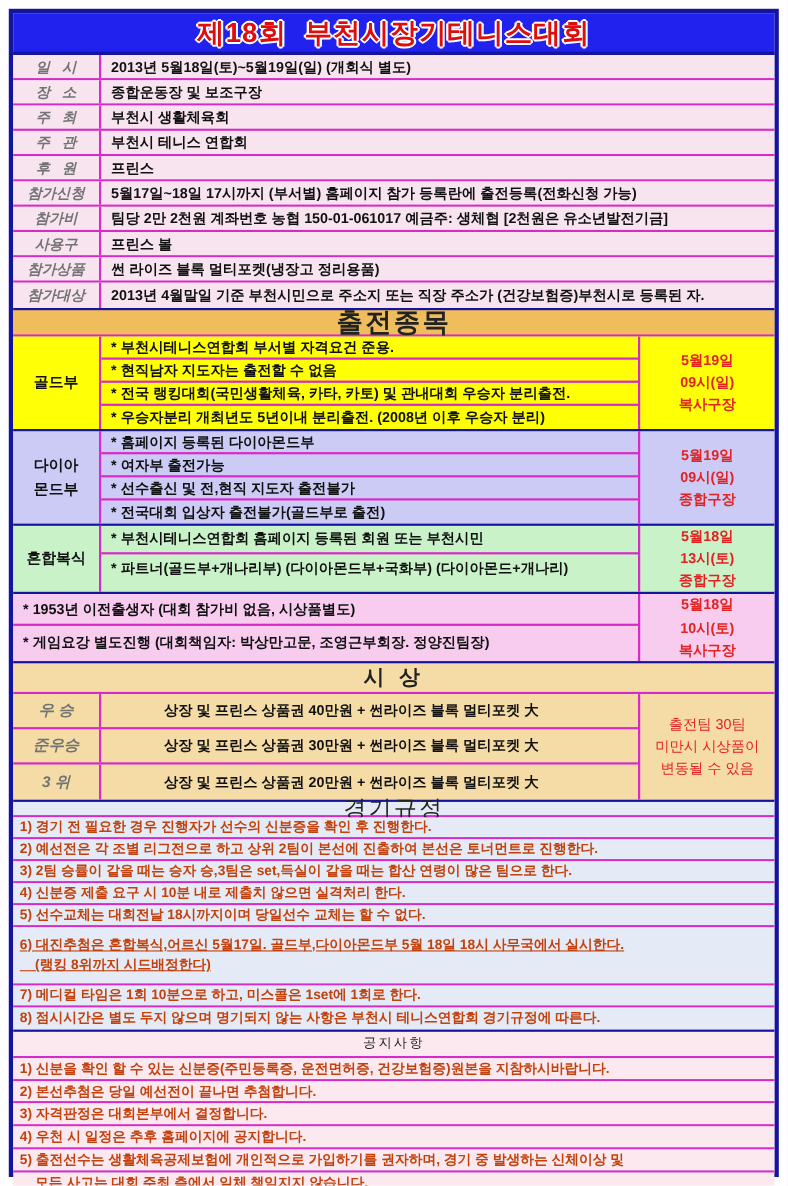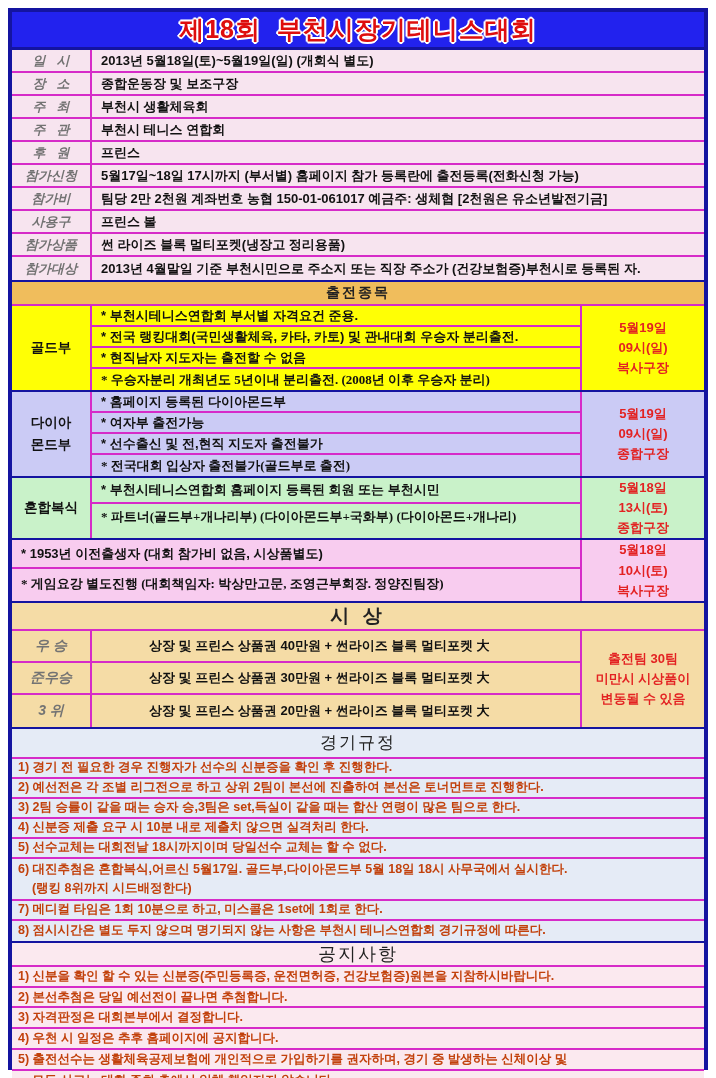--- a/index.html
+++ b/index.html
@@ -30,53 +30,53 @@
   
   .row{display:flex;align-items:stretch;flex:0 0 auto;}
   .lbl{width:80px;flex:0 0 80px;display:flex;align-items:center;justify-content:center;
        border-right:2px solid var(--magenta);font-weight:bold;font-size:13px;color:#737373;white-space:pre;text-align:center;font-style:italic;}
   .val{flex:1;display:flex;align-items:center;padding-left:9px;font-weight:bold;font-size:13px;color:#111;}
 
   .info-row{height:23px;background:var(--pinkbg);border-bottom:2px solid var(--magenta);}
   .info-row:last-child{border-bottom:none;}
 
   .sec-header{display:flex;align-items:center;justify-content:center;border-top:2px solid var(--navy);border-bottom:2px solid var(--magenta);flex:0 0 auto;color:#222;}
-  .hdr-events{height:26px;background:var(--orangehdr);font-size:14px;font-weight:bold;letter-spacing:2px;}
+  .hdr-events{height:26px;background:var(--orangehdr);font-size:24px;font-weight:bold;letter-spacing:2px;}
   .hdr-awards{height:30px;background:var(--wheat);font-size:19px;font-weight:bold;letter-spacing:4px;}
-  .hdr-rules{height:32px;background:var(--ltblue);font-size:17px;letter-spacing:2px;}
-  .hdr-notice{height:26px;background:var(--ltpink);font-size:18px;letter-spacing:2px;}
+  .hdr-rules{height:16px;background:var(--ltblue);font-size:21px;letter-spacing:2px;}
+  .hdr-notice{height:26px;background:var(--ltpink);font-size:12px;letter-spacing:2px;}
 
   
   .ev-block{display:flex;flex:0 0 auto;}
   .ev-block + .ev-block{border-top:2px solid var(--navy);}
   .ev-label{width:80px;flex:0 0 80px;display:flex;align-items:center;justify-content:center;border-right:2px solid var(--magenta);
             font-weight:bold;font-size:13.5px;color:#111;white-space:pre-line;text-align:center;line-height:1.6;}
   .ev-lines{flex:1;display:flex;flex-direction:column;}
   .ev-line{display:flex;align-items:center;padding-left:9px;font-weight:bold;font-size:13px;color:#111;border-bottom:2px solid var(--magenta);}
-  .ev-line:last-child{border-bottom:none;font-family:Liberation Serif, serif;}
+  .ev-line:last-child{border-bottom:none;}
   .ln21{height:21px;} .ln26{height:26px;} .ln29{height:29px;}
   .ev-sched{width:124px;flex:0 0 124px;border-left:2px solid var(--magenta);display:flex;align-items:center;justify-content:center;
             color:var(--red);font-weight:bold;font-size:13px;white-space:pre-line;text-align:center;line-height:1.55;}
   .bg-gold{background:var(--yellow);} .bg-dia{background:var(--lavender);} .bg-mix{background:var(--green);} .bg-sr{background:var(--srpink);}
 
   
   .awards{display:flex;flex:0 0 auto;background:var(--wheat);}
   .awards-rows{flex:1;display:flex;flex-direction:column;}
   .award-row{height:32px;display:flex;border-bottom:2px solid var(--magenta);}
   .award-row:last-child{border-bottom:none;}
   .award-row .lbl{font-size:14px;}
   .award-row .val{font-size:13px;margin-left:48px;}
   .awards-note{width:124px;flex:0 0 124px;border-left:2px solid var(--magenta);display:flex;align-items:center;justify-content:center;
-               color:var(--red);font-weight:bold;font-size:13px;white-space:pre-line;text-align:center;line-height:1.55;}
+               color:var(--red);font-weight:normal;font-size:13px;white-space:pre-line;text-align:center;line-height:1.55;}
 
   
   .text-row{display:flex;align-items:center;padding-left:6px;font-weight:bold;font-size:12.5px;color:#c2410c;
             border-bottom:2px solid var(--magenta);white-space:pre-wrap;line-height:1.5;}
   .rules .text-row{background:var(--ltblue);height:20px;}
-  .rules .text-row.tall{height:42px;align-items:center;}
+  .rules .text-row.tall{height:53px;align-items:center;text-decoration:underline;}
   .rules .text-row:last-child{border-bottom:none;}
   .notices{flex:1;display:flex;flex-direction:column;}
   .notices .text-row{background:var(--ltpink);flex:1;min-height:18px;}
   .notices .text-row:last-child{border-bottom:none;}
 </style>
 </head>
 <body>
 
 <div class="page">
   <div class="frame">
@@ -127,22 +127,22 @@
         <div class="val">2013년 4월말일 기준 부천시민으로 주소지 또는 직장 주소가 (건강보험증)부천시로 등록된 자.</div>
       </div>
     </div>
 
     <div class="sec-header hdr-events">출전종목</div>
 
     <div class="ev-block bg-gold">
       <div class="ev-label">골드부</div>
       <div class="ev-lines">
         <div class="ev-line ln21">* 부천시테니스연합회 부서별 자격요건 준용.</div>
+        <div class="ev-line ln21">* 현직남자 지도자는 출전할 수 없음</div>
         <div class="ev-line ln21">* 전국 랭킹대회(국민생활체육, 카타, 카토) 및 관내대회 우승자 분리출전.</div>
-        <div class="ev-line ln21">* 현직남자 지도자는 출전할 수 없음</div>
         <div class="ev-line ln21">* 우승자분리 개최년도 5년이내 분리출전. (2008년 이후 우승자 분리)</div>
       </div>
       <div class="ev-sched">5월19일
 09시(일)
 복사구장</div>
     </div>
 
     <div class="ev-block bg-dia">
       <div class="ev-label">다이아
 몬드부</div>

